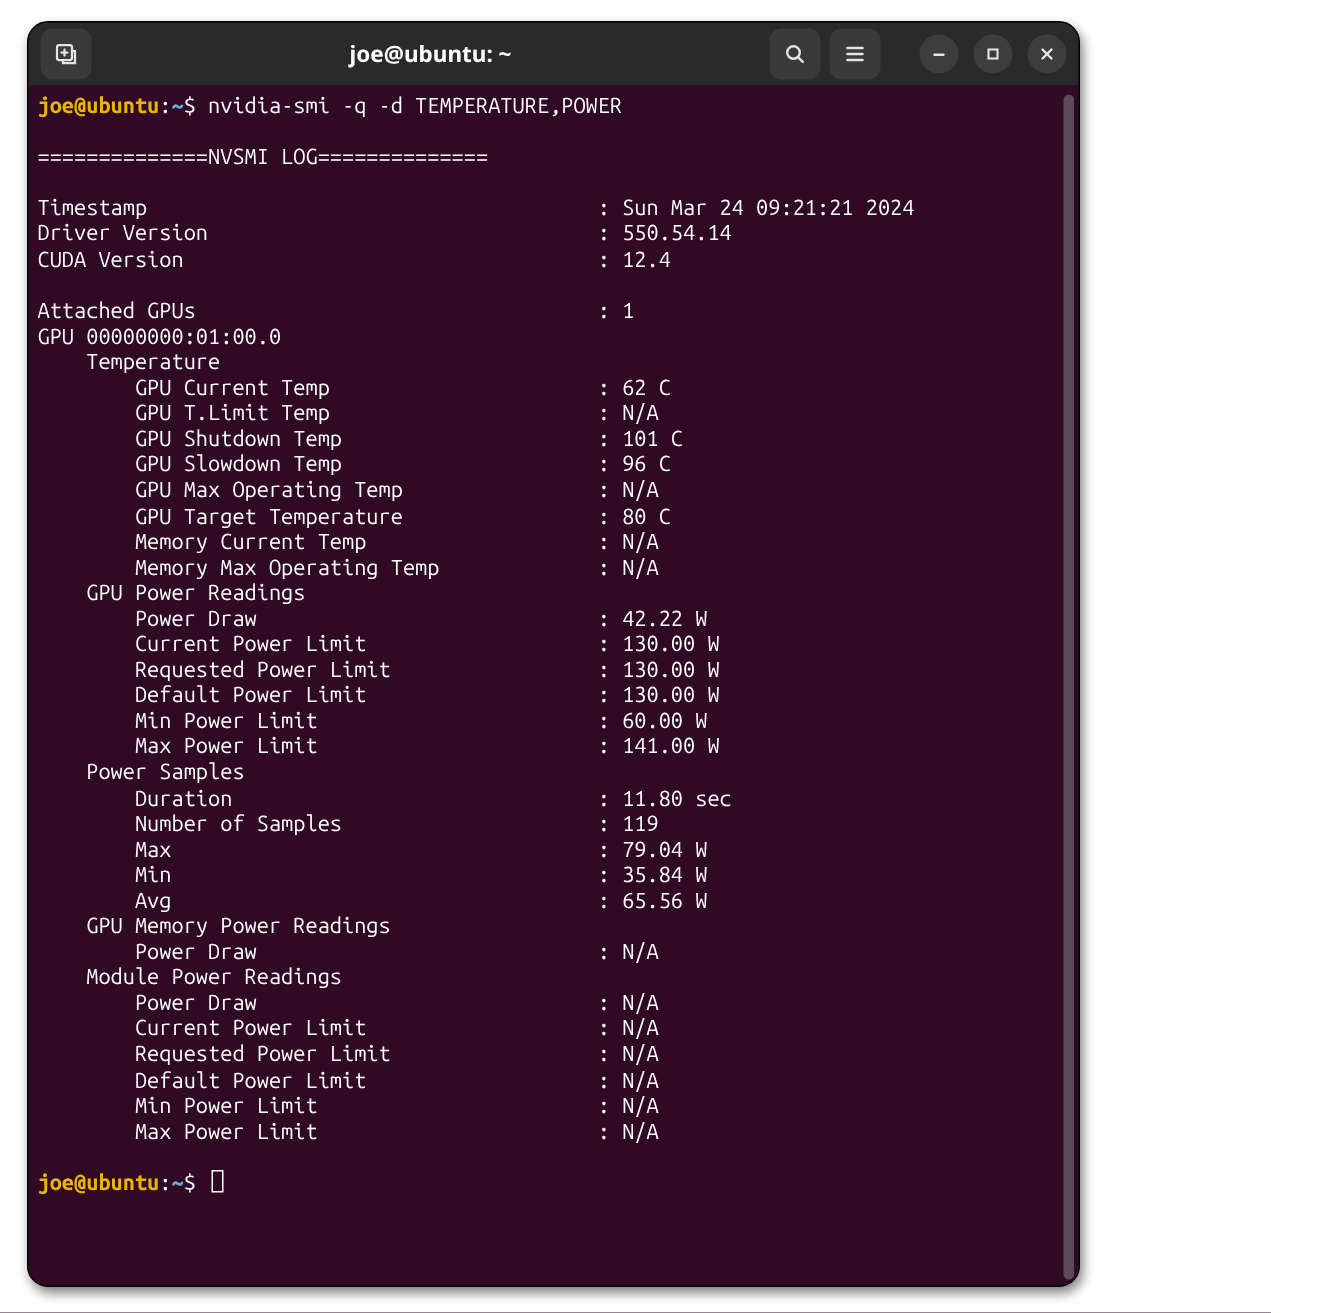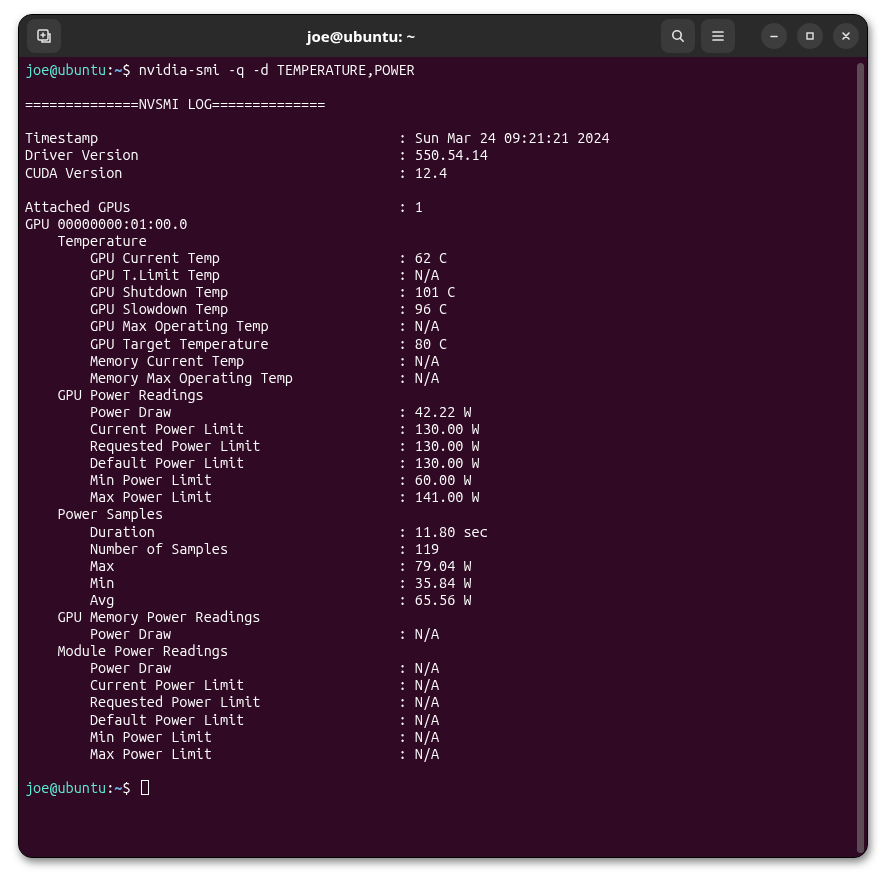--- a/index.html
+++ b/index.html
@@ -8,21 +8,21 @@
     padding: 0;
     background: #ffffff;
     width: 885px;
     height: 875px;
     font-family: ui-sans-serif, system-ui, "Ubuntu", sans-serif;
   }
   .window {
     position: absolute;
     left: 18px;
     top: 14px;
-    width: 850px;
+    width: 702px;
     height: 844px;
     background: #1e1e1e;
     border-radius: 14px;
     box-shadow: 2px 4px 8px rgba(0,0,0,0.5);
     overflow: hidden;
     display: flex;
     flex-direction: column;
     border: 1px solid #000;
   }
   .titlebar {
@@ -70,21 +70,21 @@
     overflow:hidden;
   }
   pre.out {
     margin: 0;
     font-family: "Ubuntu Mono", ui-monospace, Menlo, Consolas, monospace;
     font-size: 14.5px;
     line-height: 17.1px;
     color: #ffffff;
     white-space: pre;
   }
-  .p-user { color:#5eead4; font-weight:400; }
+  .p-user { color:#eab308; font-weight:700; }
   .p-path { color:#6fa8dc; font-weight:700; }
   .p-dollar { color:#ffffff; }
   .cursor {
     display:inline-block;
     width: 8px; height: 15px;
     border: 1px solid #ffffff;
     vertical-align: -2px;
     margin-left: 2px;
   }
   .scrollbar {

